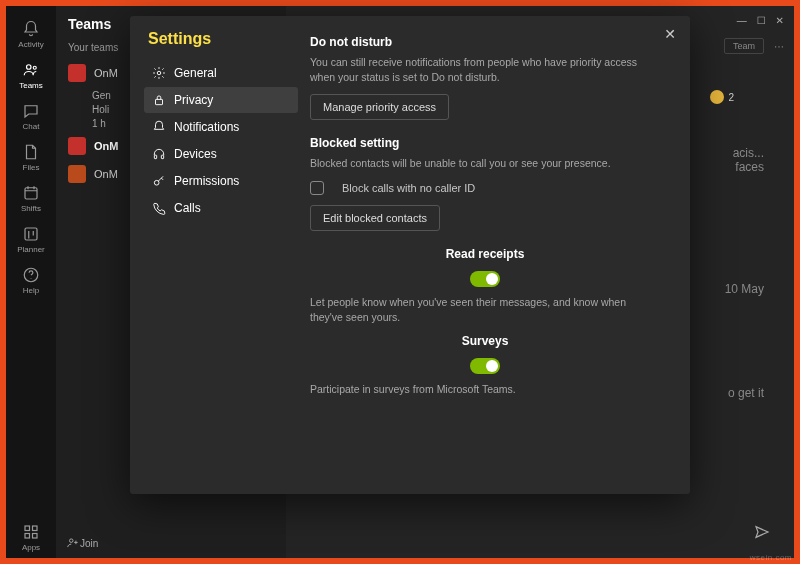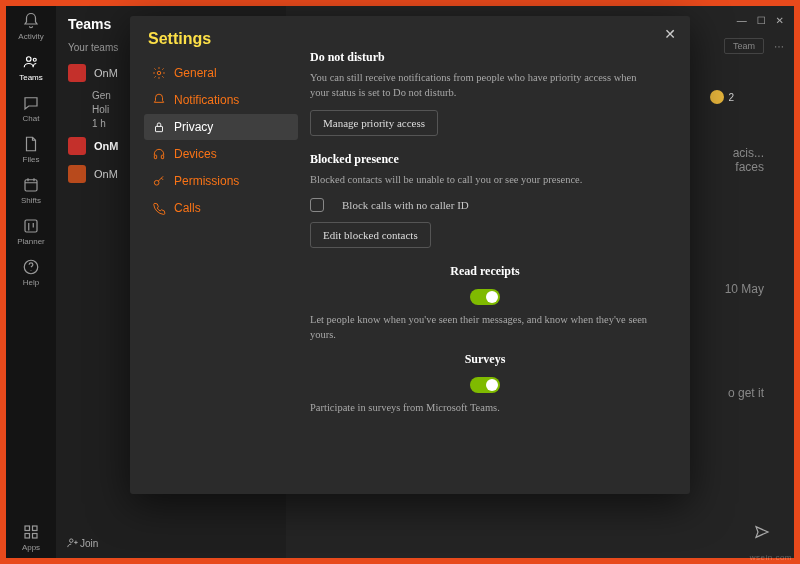--- a/index.html
+++ b/index.html
@@ -14,21 +14,21 @@
   }
   .app {
     position: absolute; left: 6px; top: 6px; right: 6px; bottom: 6px;
     background: #1f1f1f;
     display: flex;
   }
   
   .rail {
     width: 50px; background: #141414;
     display: flex; flex-direction: column; align-items: center;
-    color: #9a9a9a; font-size: 8px;
+    padding-top: 8px; color: #9a9a9a; font-size: 8px;
   }
   .rail-item { margin: 6px 0; text-align: center; cursor: pointer; }
   .rail-item svg { display: block; margin: 0 auto 2px; }
   .rail-item.active { color: #fff; }
   .rail-spacer { flex: 1; }
   
   .teams-col {
     width: 230px; background: #1f1f1f; padding: 10px 12px;
     color: #bfbfbf;
   }
@@ -58,28 +58,28 @@
     background: #2b2b2b; border-radius: 3px;
     box-shadow: 0 10px 40px rgba(0,0,0,.6);
     display: flex;
   }
   .modal-nav {
     width: 176px; padding: 14px 8px 14px 14px;
   }
   .modal-title { font-size: 16px; font-weight: 600; color: #fde047; margin-bottom: 12px; padding-left: 4px; }
   .nav-item {
     display: flex; align-items: center; gap: 8px;
-    padding: 6px 8px; border-radius: 3px; font-size: 12px; color: #f97316;
+    padding: 6px 8px; border-radius: 3px; font-size: 12px; color: #ffffff;
     cursor: pointer; margin-bottom: 1px;
   }
   .nav-item.active { background: #3f3f3f; color: #fff; }
   .nav-item svg { flex-shrink: 0; }
   .modal-body {
-    flex: 1; padding: 34px 30px 20px 4px;
-    color: #c8c8c8; font-size: 11px; font-family: Liberation Serif, serif;
+    flex: 1; padding: 19px 30px 20px 4px;
+    color: #c8c8c8; font-size: 11px;
   }
   .close {
     position: absolute; top: 10px; right: 14px; color: #ccc; font-size: 14px; cursor: pointer;
   }
   .sec-title { font-size: 12px; font-weight: 600; color: #fff; margin: 0 0 6px; }
   .sec-desc { font-size: 10.5px; color: #a8a8a8; line-height: 1.4; margin-bottom: 10px; max-width: 340px; }
   .btn {
     display: inline-block; padding: 6px 12px; border: 1px solid #555;
     border-radius: 3px; background: #2b2b2b; font-size: 11px; color: #ddd;
     cursor: pointer; margin-bottom: 16px;
@@ -226,32 +226,32 @@
   <div class="close">✕</div>
   <div class="modal-nav">
     <div class="modal-title">Settings</div>
     <div class="nav-item">
       <svg width="14" height="14" viewBox="0 0 24 24" fill="none" stroke="currentColor" stroke-width="1.6">
           <circle cx="12" cy="12" r="3"></circle>
           <path d="M12 2v3M12 19v3M4.2 4.2l2.1 2.1M17.7 17.7l2.1 2.1M2 12h3M19 12h3M4.2 19.8l2.1-2.1M17.7 6.3l2.1-2.1"></path>
         </svg>
       <span>General</span>
     </div>
-    <div class="nav-item">
-      <svg width="14" height="14" viewBox="0 0 24 24" fill="none" stroke="currentColor" stroke-width="1.6">
-          <path d="M6 8a6 6 0 0112 0v5l2 3H4l2-3V8z"></path>
-        </svg>
-      <span>Notifications</span>
-    </div>
     <div class="nav-item active">
       <svg width="14" height="14" viewBox="0 0 24 24" fill="none" stroke="currentColor" stroke-width="1.6">
           <rect x="6" y="11" width="12" height="9" rx="1"></rect>
           <path d="M9 11V8a3 3 0 016 0v3"></path>
         </svg>
       <span>Privacy</span>
+    </div>
+    <div class="nav-item">
+      <svg width="14" height="14" viewBox="0 0 24 24" fill="none" stroke="currentColor" stroke-width="1.6">
+          <path d="M6 8a6 6 0 0112 0v5l2 3H4l2-3V8z"></path>
+        </svg>
+      <span>Notifications</span>
     </div>
     <div class="nav-item">
       <svg width="14" height="14" viewBox="0 0 24 24" fill="none" stroke="currentColor" stroke-width="1.6">
           <path d="M4 14v-2a8 8 0 0116 0v2"></path>
           <rect x="4" y="14" width="4" height="6" rx="1"></rect>
           <rect x="16" y="14" width="4" height="6" rx="1"></rect>
         </svg>
       <span>Devices</span>
     </div>
     <div class="nav-item">
@@ -267,21 +267,21 @@
         </svg>
       <span>Calls</span>
     </div>
   </div>
 
   <div class="modal-body">
     <div class="sec-title">Do not disturb</div>
     <div class="sec-desc">You can still receive notifications from people who have priority access when your status is set to Do not disturb.</div>
     <div class="btn">Manage priority access</div>
 
-    <div class="sec-title">Blocked presence</div>
+    <div class="sec-title">Blocked setting</div>
     <div class="sec-desc">Blocked contacts will be unable to call you or see your presence.</div>
     <div class="chk-row">
       <div class="chk"></div>
       <span>Block calls with no caller ID</span>
     </div>
     <div class="btn">Edit blocked contacts</div>
 
     <div class="toggle-row">
       <div class="sec-title">Read receipts</div>
       <div class="toggle"></div>

